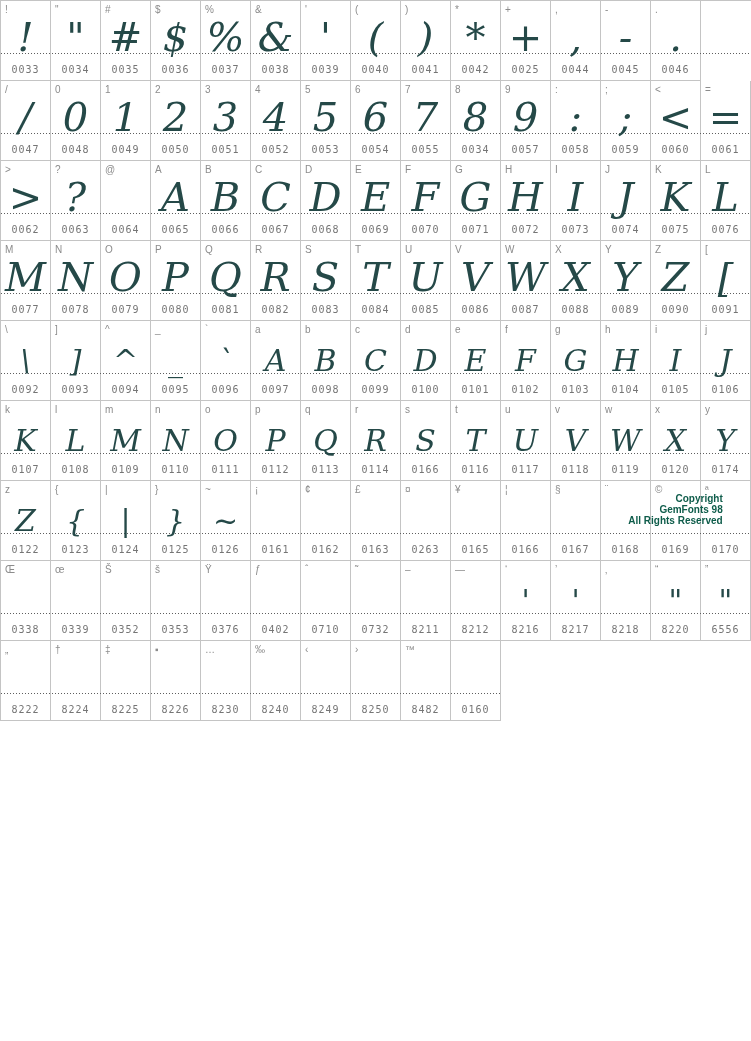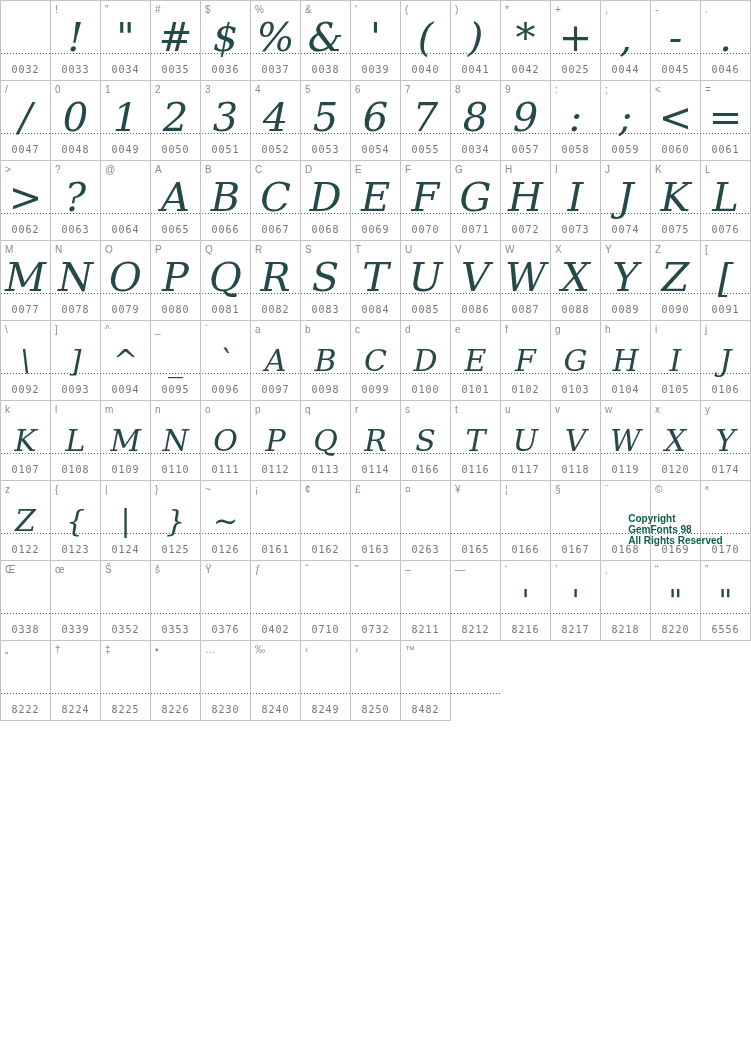--- a/index.html
+++ b/index.html
@@ -48,41 +48,36 @@
   .row.small .glyph { font-size:30px; bottom:22px; }
   .code {
     position:absolute; bottom:5px; left:0; width:100%;
     text-align:center;
     font:10px "DejaVu Sans Mono", monospace;
     letter-spacing:1px;
     color:#757575;
     z-index:2;
   }
   .copyright {
-    position:absolute; top:32px; left:50%;
+    position:absolute; top:12px; left:50%;
     transform:translateX(-50%);
-    text-align:left;
+    text-align:right;
     font:bold 10px "Liberation Sans", sans-serif;
     line-height:11px;
     color:#0e5c4a;
     white-space:nowrap;
     z-index:4;
   }
 </style>
 </head>
 <body>
 
 <div class="grid">
     <div class="row big">
       <div class="cell">
-        <span class="char-label"></span>
-        <span class="glyph"></span>
-        <span class="code">0032</span>
-      </div>
-      <div class="cell">
         <span class="char-label">!</span>
         <span class="glyph">!</span>
         <span class="code">0033</span>
       </div>
       <div class="cell">
         <span class="char-label">"</span>
         <span class="glyph">"</span>
         <span class="code">0034</span>
       </div>
       <div class="cell">
@@ -728,14 +723,19 @@
       <div class="cell">
         <span class="char-label">›</span>
         <span class="glyph"></span>
         <span class="code">8250</span>
       </div>
       <div class="cell">
         <span class="char-label">™</span>
         <span class="glyph"></span>
         <span class="code">8482</span>
       </div>
+      <div class="cell">
+        <span class="char-label"></span>
+        <span class="glyph"></span>
+        <span class="code">0160</span>
+      </div>
     </div>
   </div>
 
 </body></html>

